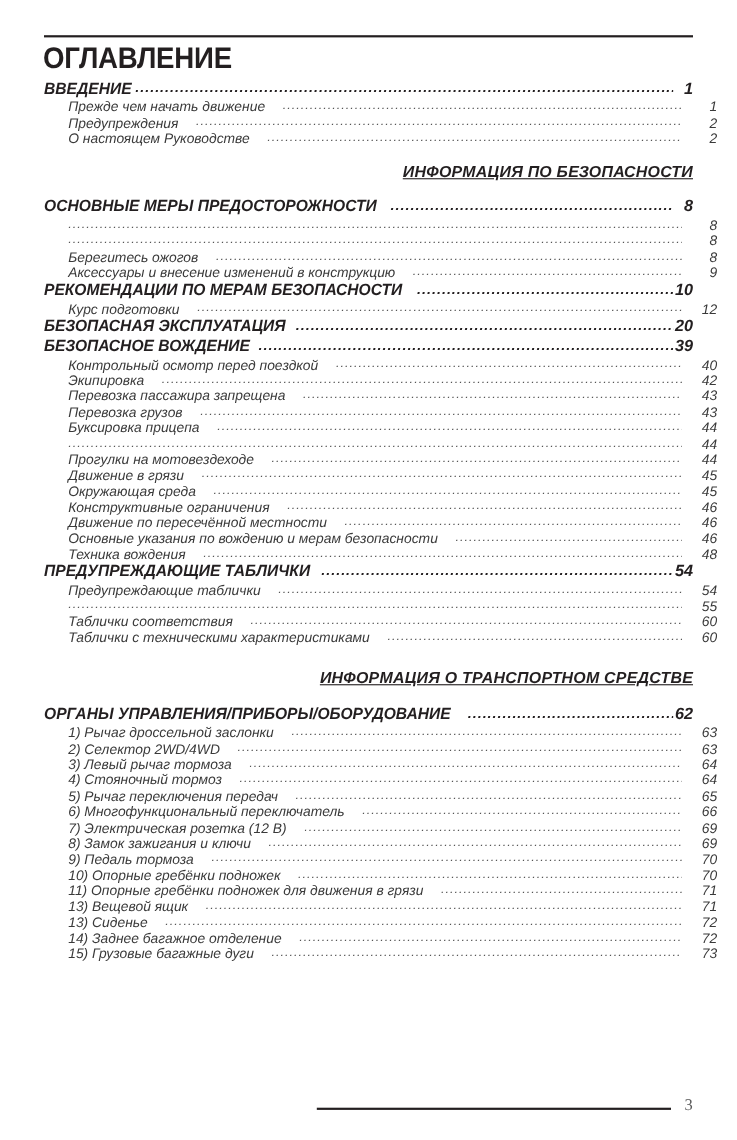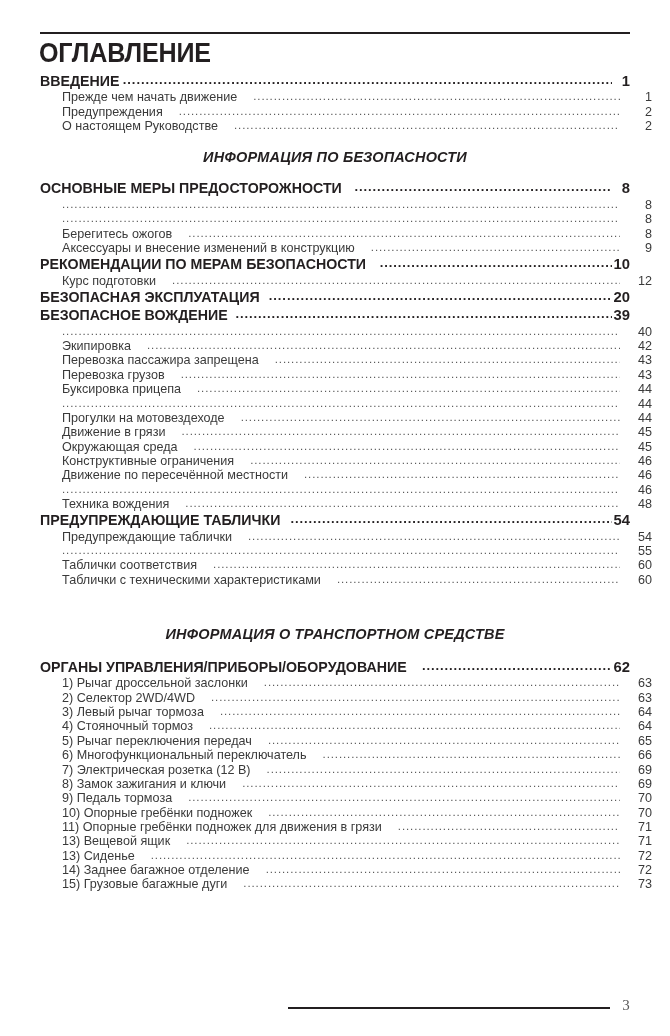--- a/index.html
+++ b/index.html
@@ -54,37 +54,39 @@
   
   .toc {
     position: absolute;
     left: 40px;
     top: 72px;
     width: 590px;
   }
 
   
   .part-header {
-    text-align: center;
+    text-align: right;
     font-weight: bold;
     font-style: italic;
     font-size: 14.5px;
     letter-spacing: 0.2px;
     color: #231f20;
     white-space: nowrap;
+    text-decoration: underline;
   }
   .part-header.ph-1 { margin: 16px 0 14px 0; }
-  .part-header.ph-2 { margin: 39px 0 16px 0; }
+  .part-header.ph-2 { margin: 22px 0 16px 0; }
 
   
   .row {
     display: flex;
     align-items: flex-start;
     width: 100%;
     overflow: hidden;
+    font-style: italic;
   }
   .row .label {
     white-space: nowrap;
     flex: 0 0 auto;
   }
   .row .leader {
     flex: 1 1 auto;
     min-width: 4px;
     overflow: hidden;
     white-space: nowrap;
@@ -209,20 +211,21 @@
         <span class="label">БЕЗОПАСНАЯ ЭКСПЛУАТАЦИЯ</span>
         <span class="leader">...........................................................................................................................................</span>
         <span class="pageno">20</span>
       </div>
       <div class="row lvl1">
         <span class="label">БЕЗОПАСНОЕ ВОЖДЕНИЕ</span>
         <span class="leader">...........................................................................................................................................</span>
         <span class="pageno">39</span>
       </div>
       <div class="row lvl2">
+        <span class="label">Контрольный осмотр перед поездкой</span>
         <span class="leader">...........................................................................................................................................</span>
         <span class="pageno">40</span>
       </div>
       <div class="row lvl2">
         <span class="label">Экипировка</span>
         <span class="leader">...........................................................................................................................................</span>
         <span class="pageno">42</span>
       </div>
       <div class="row lvl2">
         <span class="label">Перевозка пассажира запрещена</span>
@@ -262,20 +265,21 @@
         <span class="label">Конструктивные ограничения</span>
         <span class="leader">...........................................................................................................................................</span>
         <span class="pageno">46</span>
       </div>
       <div class="row lvl2">
         <span class="label">Движение по пересечённой местности</span>
         <span class="leader">...........................................................................................................................................</span>
         <span class="pageno">46</span>
       </div>
       <div class="row lvl2">
+        <span class="label">Основные указания по вождению и мерам безопасности</span>
         <span class="leader">...........................................................................................................................................</span>
         <span class="pageno">46</span>
       </div>
       <div class="row lvl2">
         <span class="label">Техника вождения</span>
         <span class="leader">...........................................................................................................................................</span>
         <span class="pageno">48</span>
       </div>
       <div class="row lvl1">
         <span class="label">ПРЕДУПРЕЖДАЮЩИЕ ТАБЛИЧКИ</span>

